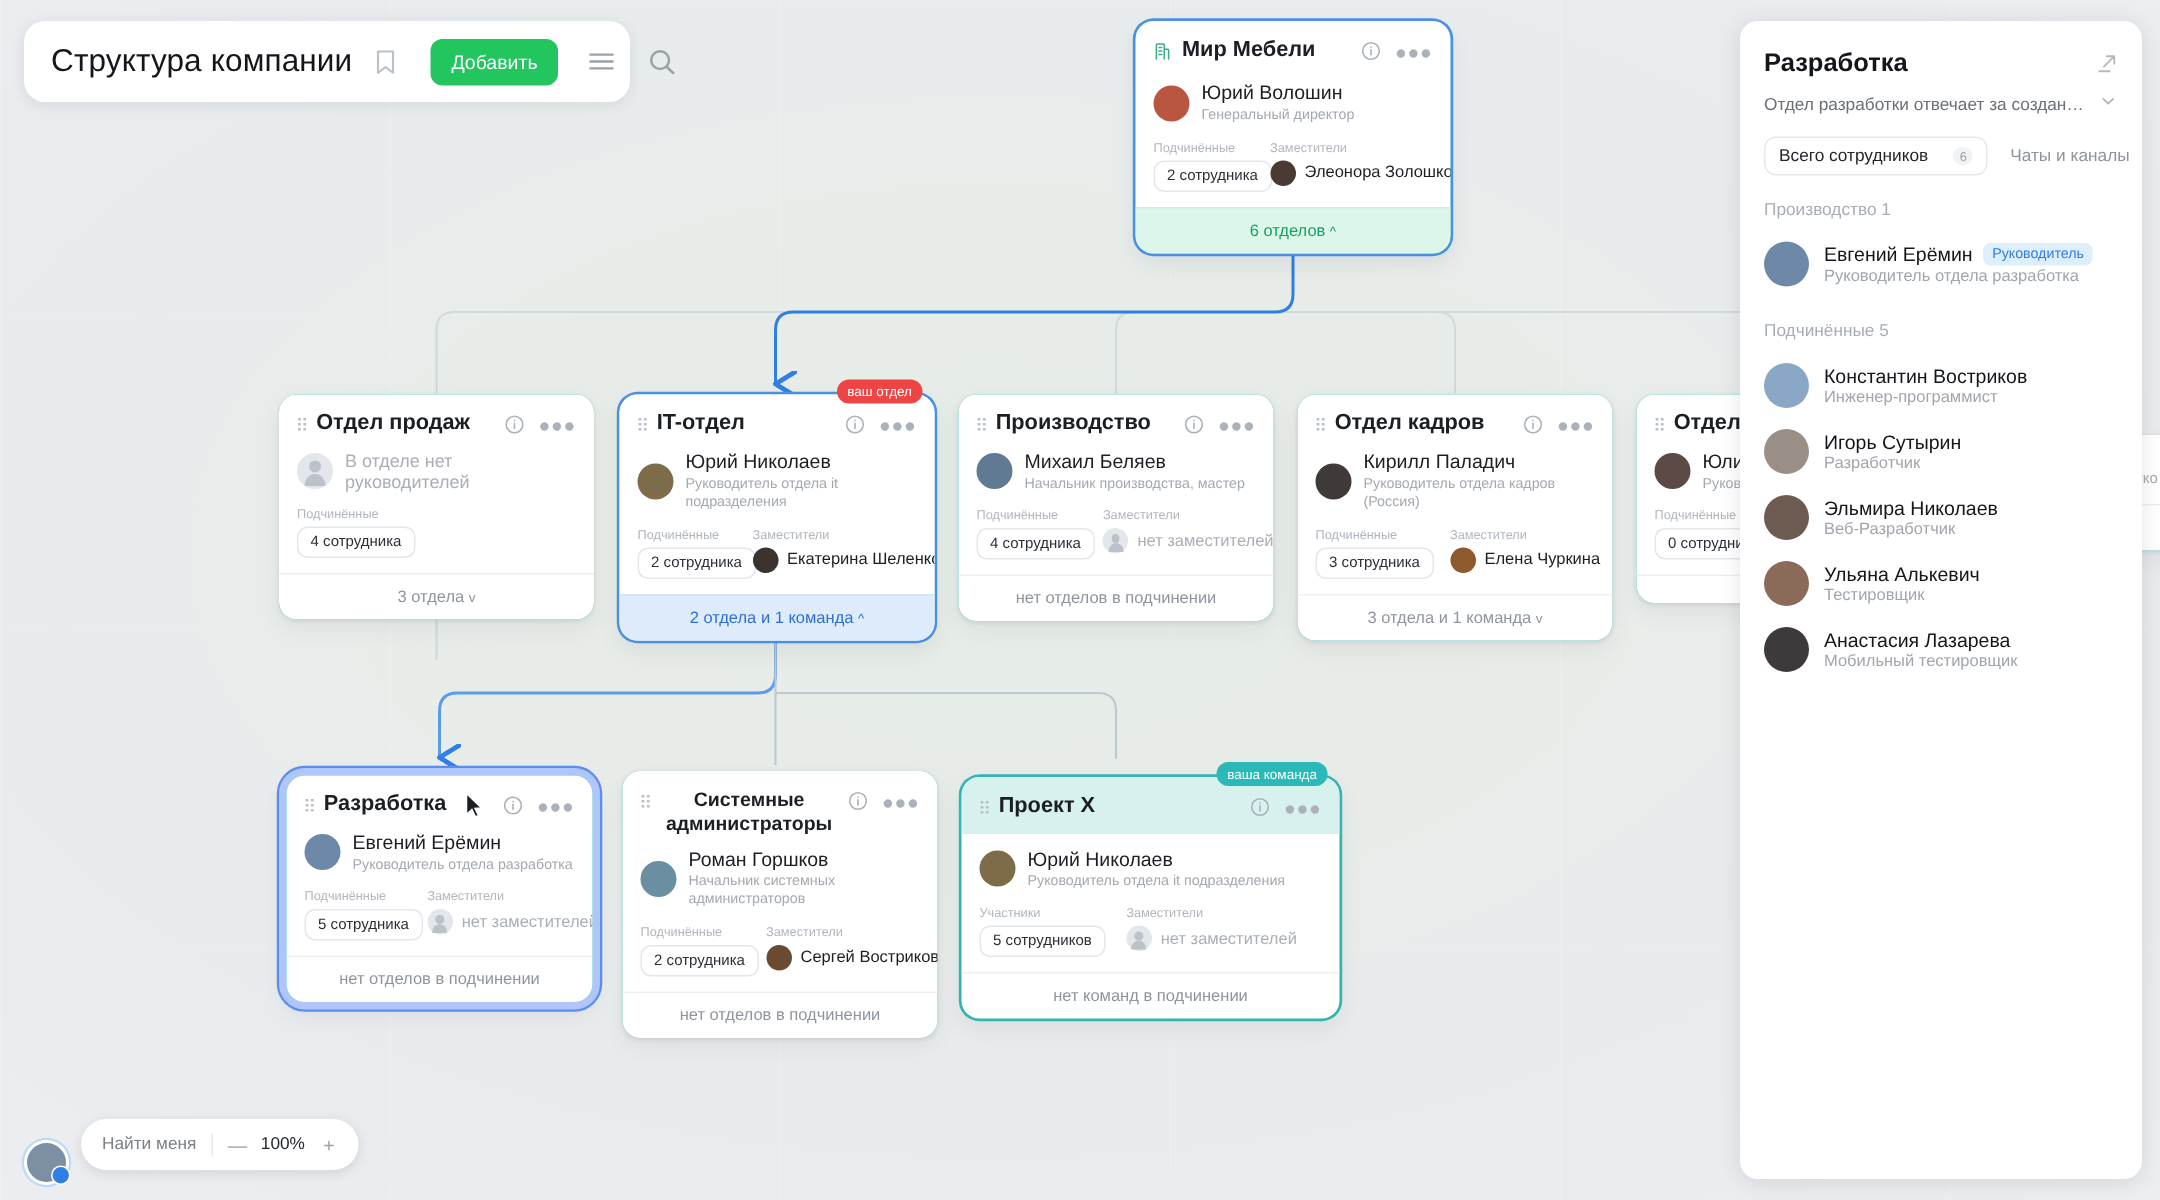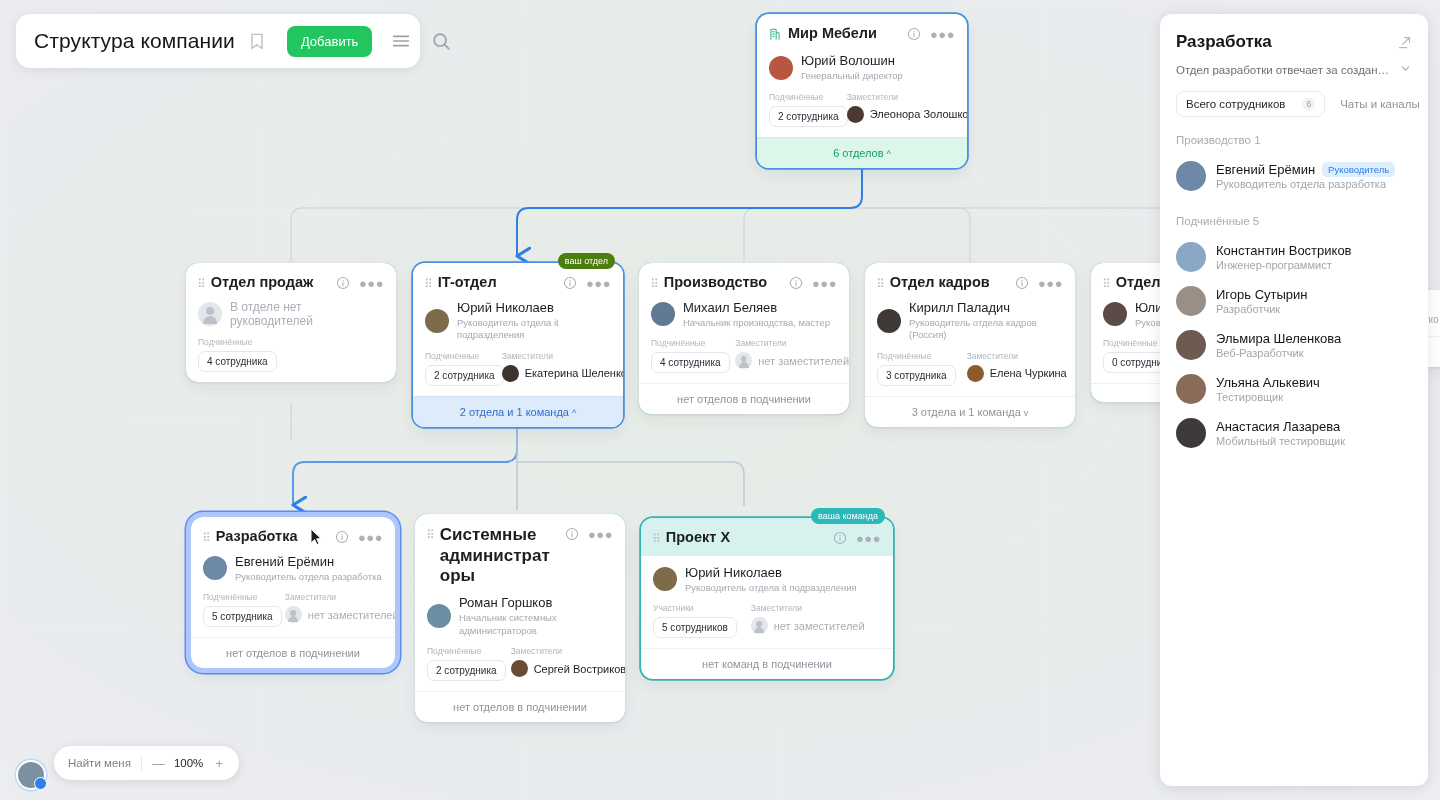--- a/index.html
+++ b/index.html
@@ -55,21 +55,21 @@
   }
   .node .inner { border-radius: 12px; overflow: hidden; background:#fff; height:100%; display:flex; flex-direction:column; }
   .node.selected-blue { box-shadow: 0 0 0 5px #aec6fb, 0 0 0 6.5px #5b8def, 0 6px 16px rgba(30,40,60,.10); }
   .node.outline-blue  { box-shadow: 0 0 0 1.8px #4a90e2, 0 6px 16px rgba(30,40,60,.08); }
   .node.outline-teal  { box-shadow: 0 0 0 1.8px #34b3b3, 0 6px 16px rgba(30,40,60,.08); }
 
   .n-head { display: flex; align-items: flex-start; padding: 11px 12px 6px 11px; gap: 6px; }
   .n-head.tealband { background: #d6f1ee; padding-bottom: 9px; }
   .grip { color: #b9c0c8; font-size: 12px; line-height: 1; letter-spacing: -1px; padding-top: 4px; flex: 0 0 auto; }
   .n-title { font-size: 14.5px; font-weight: 700; color: #1b1f24; flex: 1; line-height: 1.22; word-break: break-word; }
-  .n-title.sm { font-size: 17px; }
+  .n-title.sm { font-size: 13px; text-align: center; }
   .n-acts { display: flex; align-items: center; gap: 9px; flex: 0 0 auto; padding-top: 2px; }
   .i-info { width: 14px; height: 14px; color: #aab1b9; }
   .i-dots { color: #aab1b9; font-size: 13px; letter-spacing: .5px; line-height: 1; }
 
   .n-body { padding: 2px 12px 10px 12px; flex: 1; }
   .person { display: flex; align-items: center; gap: 8px; margin-bottom: 9px; }
   .avatar { width: 24px; height: 24px; border-radius: 50%; flex: 0 0 auto; background-size: cover; }
   .avatar.sm { width: 17px; height: 17px; }
   .avatar.ph { background: #e3e6ea; position: relative; }
   .avatar.ph::before { content:""; position:absolute; left:50%; top:22%; width:33%; height:33%; border-radius:50%; background:#bcc2c9; transform:translateX(-50%); }
@@ -95,21 +95,21 @@
   }
   .n-foot.green { background: #ddf6ea; color: #15a06a; border-top-color: #cdeede; font-weight: 400; }
   .n-foot.blue  { background: #ddebfb; color: #2f6fd0; border-top-color: #cfe2f8; }
   .n-foot.plain { cursor: default; }
   .chev { font-size: 9px; margin-left: 3px; }
 
   .badge {
     position: absolute; top: -10px; right: 8px; color: #fff;
     font-size: 9px; border-radius: 9px; padding: 3px 7px; white-space: nowrap; z-index: 3;
   }
-  .badge.blue { background: #4d7c0f; }
+  .badge.blue { background: #ef4444; }
   .badge.teal { background: #2bb8b8; }
 
   
   .side {
     position: absolute; right: 12px; top: 14px; width: 268px; height: 772px;
     background: #fff; border-radius: 12px; z-index: 20;
     box-shadow: 0 2px 14px rgba(30,40,60,.12);
     padding: 18px 16px 0 16px; overflow: hidden;
   }
   .s-top { display: flex; align-items: flex-start; }
@@ -267,20 +267,23 @@
           <div class="avatar ph"></div>
           <div class="p-empty">В отделе нет руководителей</div>
         </div>
         <div class="cols">
           <div class="col">
             <div class="col-lbl">Подчинённые</div>
             <div class="chip">4 сотрудника</div>
           </div>
         </div>
       </div>
+      <div class="n-foot">
+        <span>3 отдела</span><span class="chev">v</span>
+      </div>
     </div>
   </div>
 
   <div class="node outline-blue" style="left:413px; top:263px; width:210px; background:#eaf3fd;">
     <div class="badge blue">ваш отдел</div>
     <div class="inner" style="background:#fff;">
       <div class="n-head">
         <span class="grip">⠿</span>
         <div class="n-title">IT-отдел</div>
         <div class="n-acts">
@@ -624,21 +627,21 @@
         <div class="s-nm">
             <span>Игорь Сутырин</span>
           </div>
         <div class="s-rl">Разработчик</div>
       </div>
     </div>
     <div class="s-row">
       <div class="s-av" style="background:#6d5a50;"></div>
       <div>
         <div class="s-nm">
-            <span>Эльмира Шеленкова</span>
+            <span>Эльмира Николаев</span>
           </div>
         <div class="s-rl">Веб-Разработчик</div>
       </div>
     </div>
     <div class="s-row">
       <div class="s-av" style="background:#8a6a58;"></div>
       <div>
         <div class="s-nm">
             <span>Ульяна Алькевич</span>
           </div>

